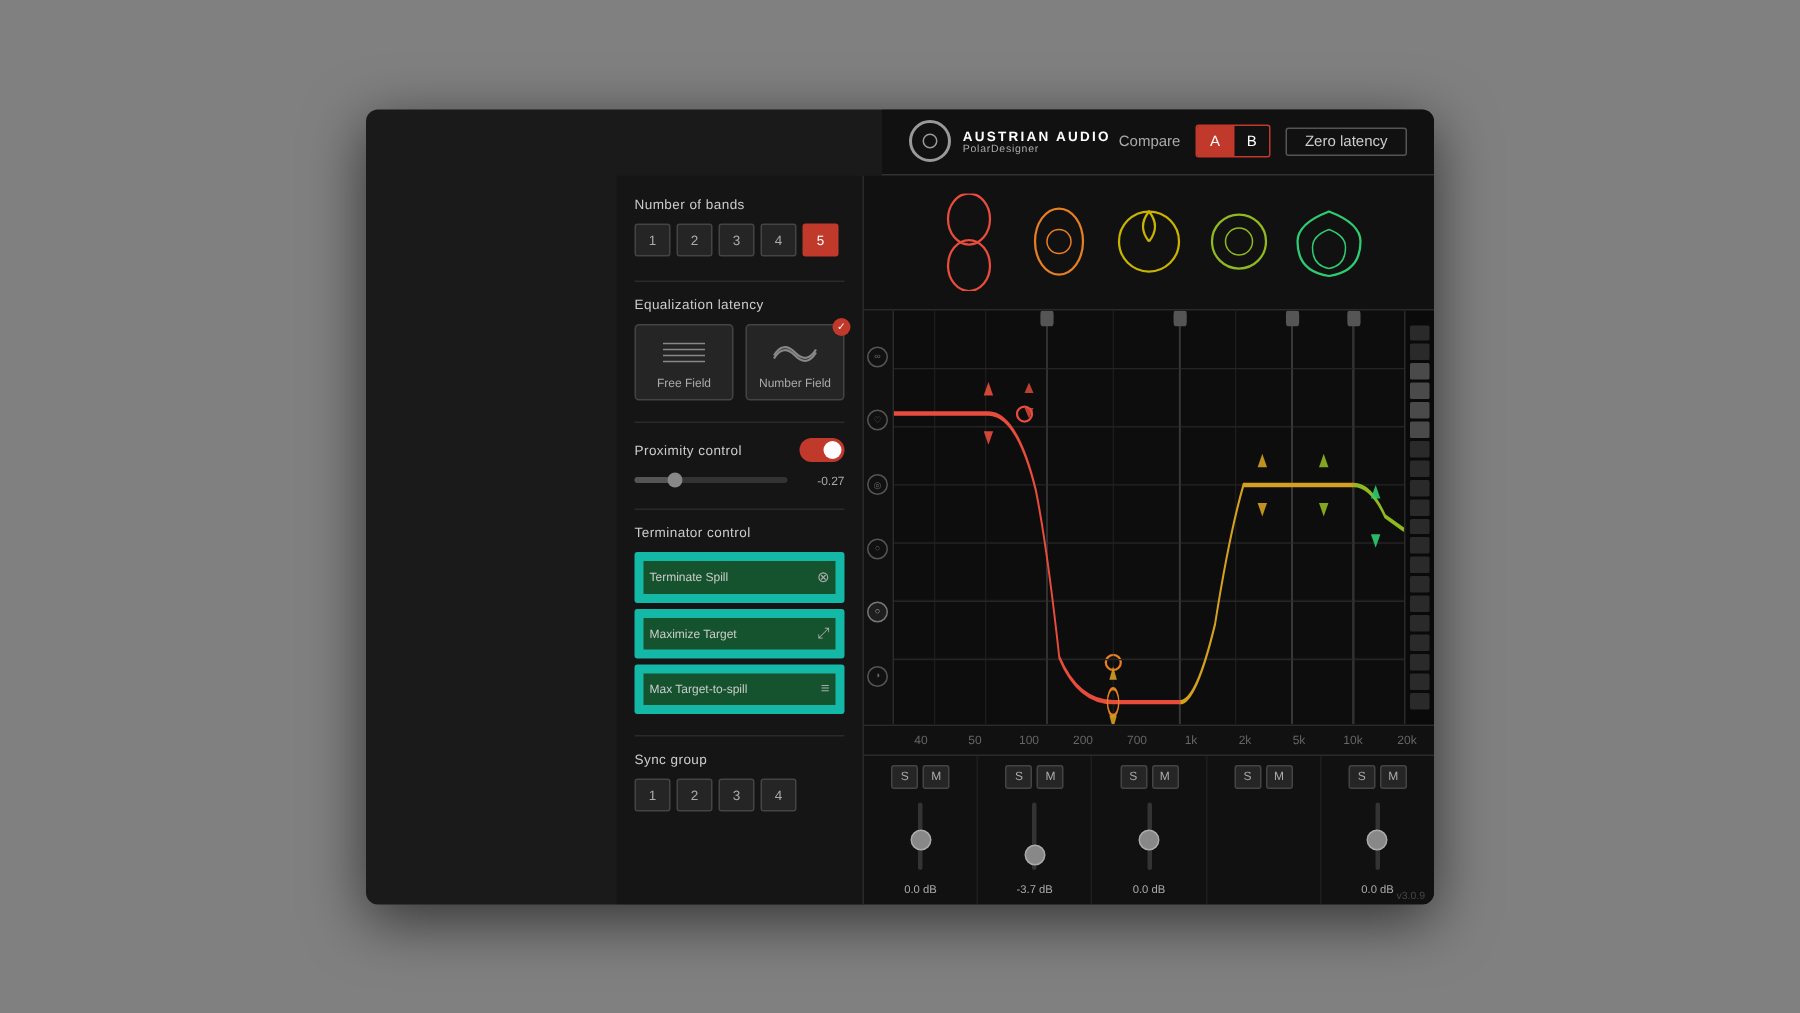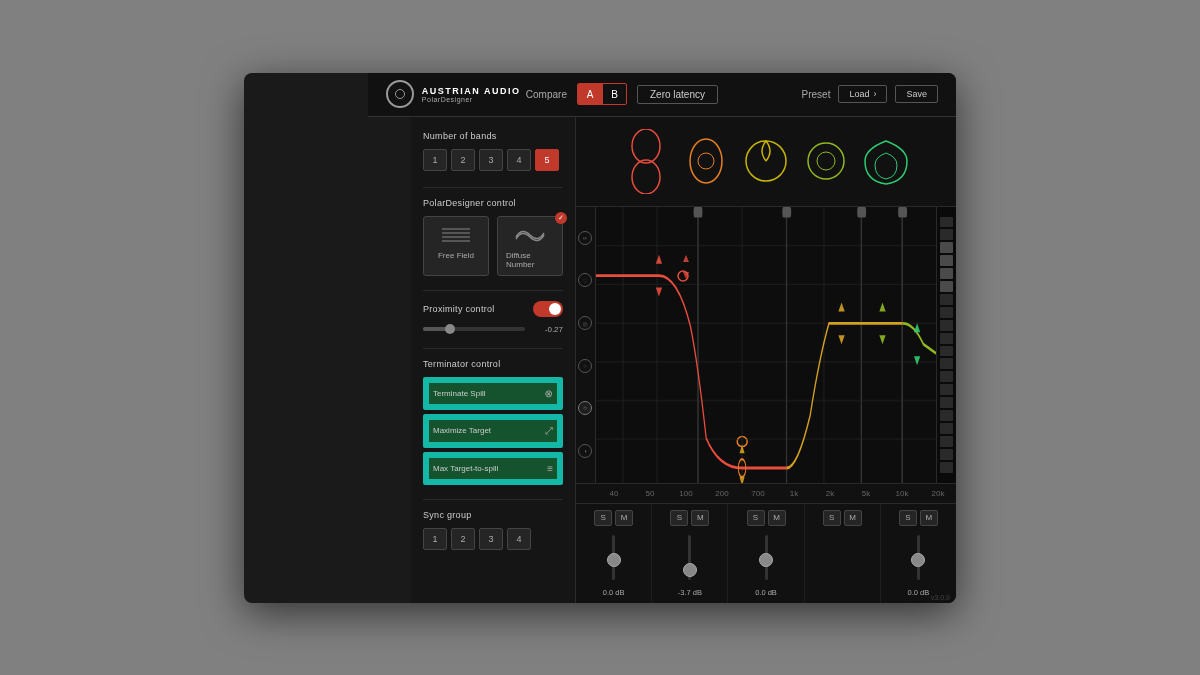--- a/index.html
+++ b/index.html
@@ -521,64 +521,56 @@
       </div>
     </div>
     <div class="header-center">
       <span class="compare-label">Compare</span>
       <div class="ab-buttons">
         <button class="ab-btn active">A</button>
         <button class="ab-btn">B</button>
       </div>
       <button class="zero-latency-btn">Zero latency</button>
     </div>
-    <div class="header-right">
-      <span class="preset-label">Preset</span>
-      <button class="load-btn">
-        <span>Load</span>
-        <span>›</span>
-      </button>
-      <button class="save-btn">Save</button>
-    </div>
   </div>
 
   <div class="main-content">
 
     <div class="sidebar">
 
       <div class="section-label">Number of bands</div>
       <div class="bands-row">
         <button class="band-btn">1</button>
         <button class="band-btn">2</button>
         <button class="band-btn">3</button>
         <button class="band-btn">4</button>
         <button class="band-btn active">5</button>
       </div>
 
       <hr class="divider">
 
       <div class="eq-control-section">
-        <div class="section-label">PolarDesigner control</div>
+        <div class="section-label">Equalization latency</div>
         <div class="eq-buttons">
           <div class="eq-btn">
             <svg class="eq-icon" viewBox="0 0 32 24">
               <line x1="2" y1="6" x2="30" y2="6" stroke="#888" stroke-width="1"></line>
               <line x1="2" y1="10" x2="30" y2="10" stroke="#888" stroke-width="1"></line>
               <line x1="2" y1="14" x2="30" y2="14" stroke="#888" stroke-width="1"></line>
               <line x1="2" y1="18" x2="30" y2="18" stroke="#888" stroke-width="1"></line>
             </svg>
             <span>Free Field</span>
           </div>
           <div class="eq-btn">
             <div class="check-mark">✓</div>
             <svg class="eq-icon" viewBox="0 0 32 24">
               <path d="M2 14 Q8 4 16 12 Q24 20 30 10" stroke="#888" stroke-width="1.5" fill="none"></path>
               <path d="M2 16 Q8 6 16 14 Q24 22 30 12" stroke="#888" stroke-width="1.5" fill="none"></path>
             </svg>
-            <span>Diffuse Number</span>
+            <span>Number Field</span>
           </div>
         </div>
       </div>
 
       <hr class="divider">
 
       <div class="proximity-section">
         <div class="proximity-header">
           <span class="section-label" style="margin-bottom:0">Proximity control</span>
           <div class="toggle">

